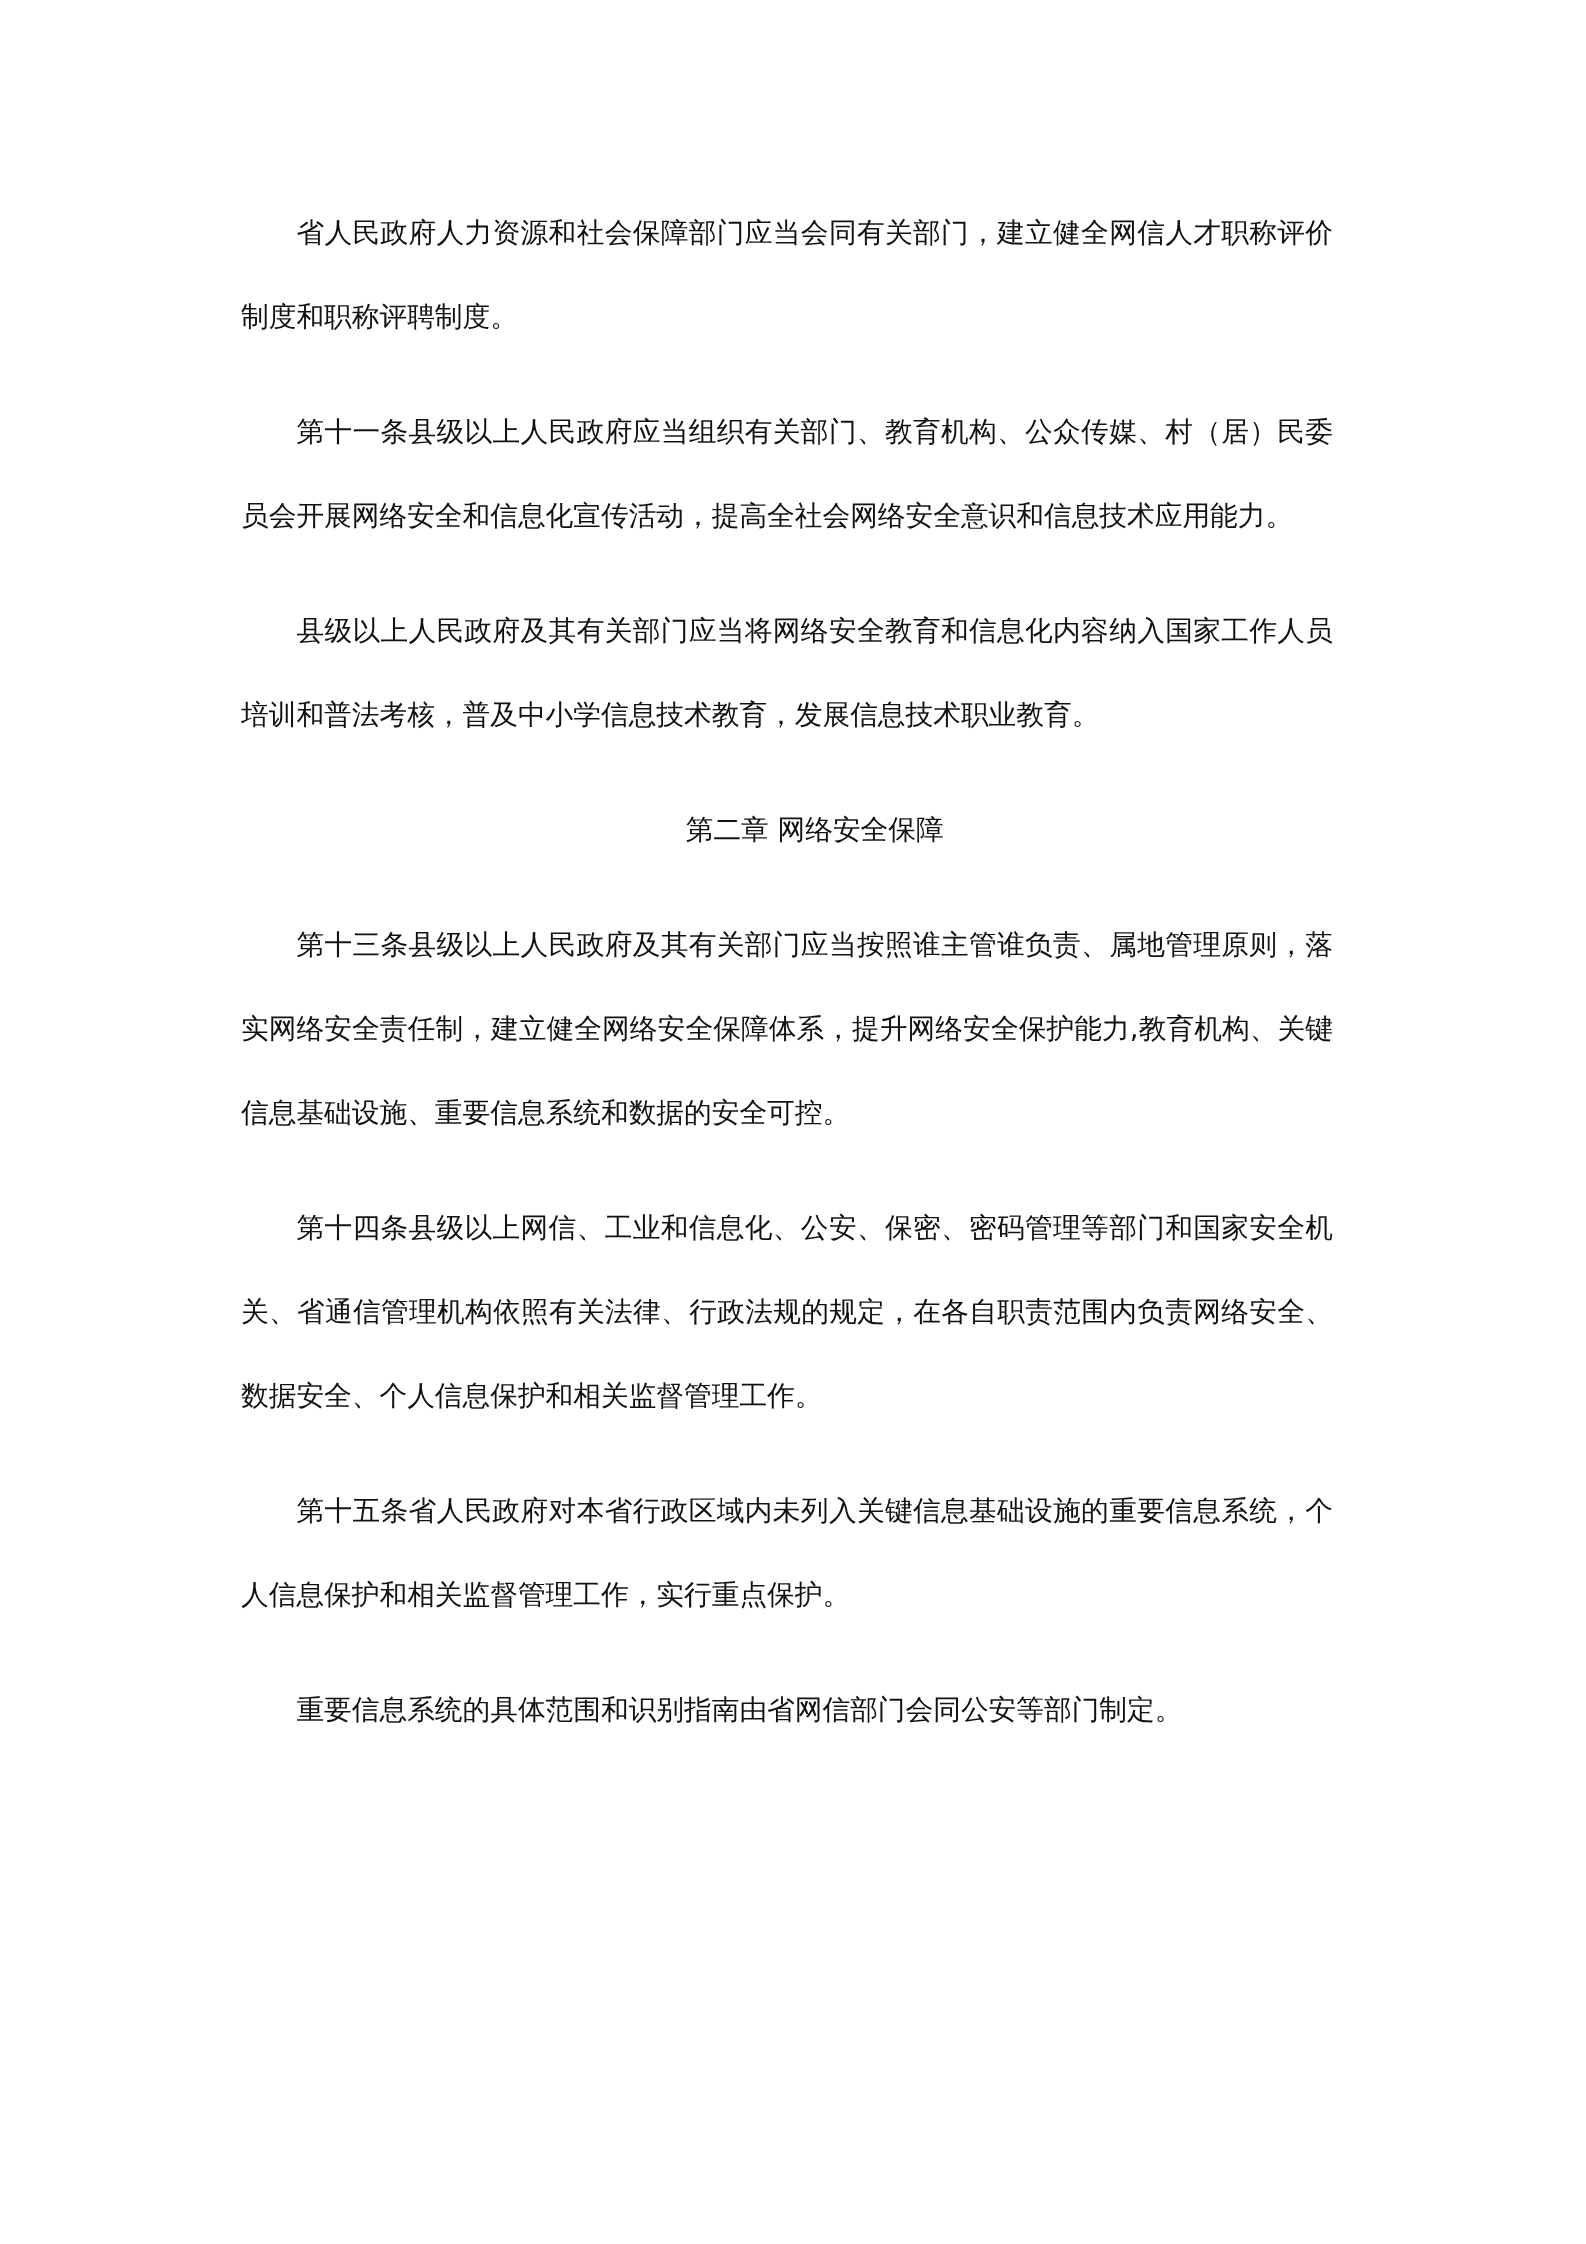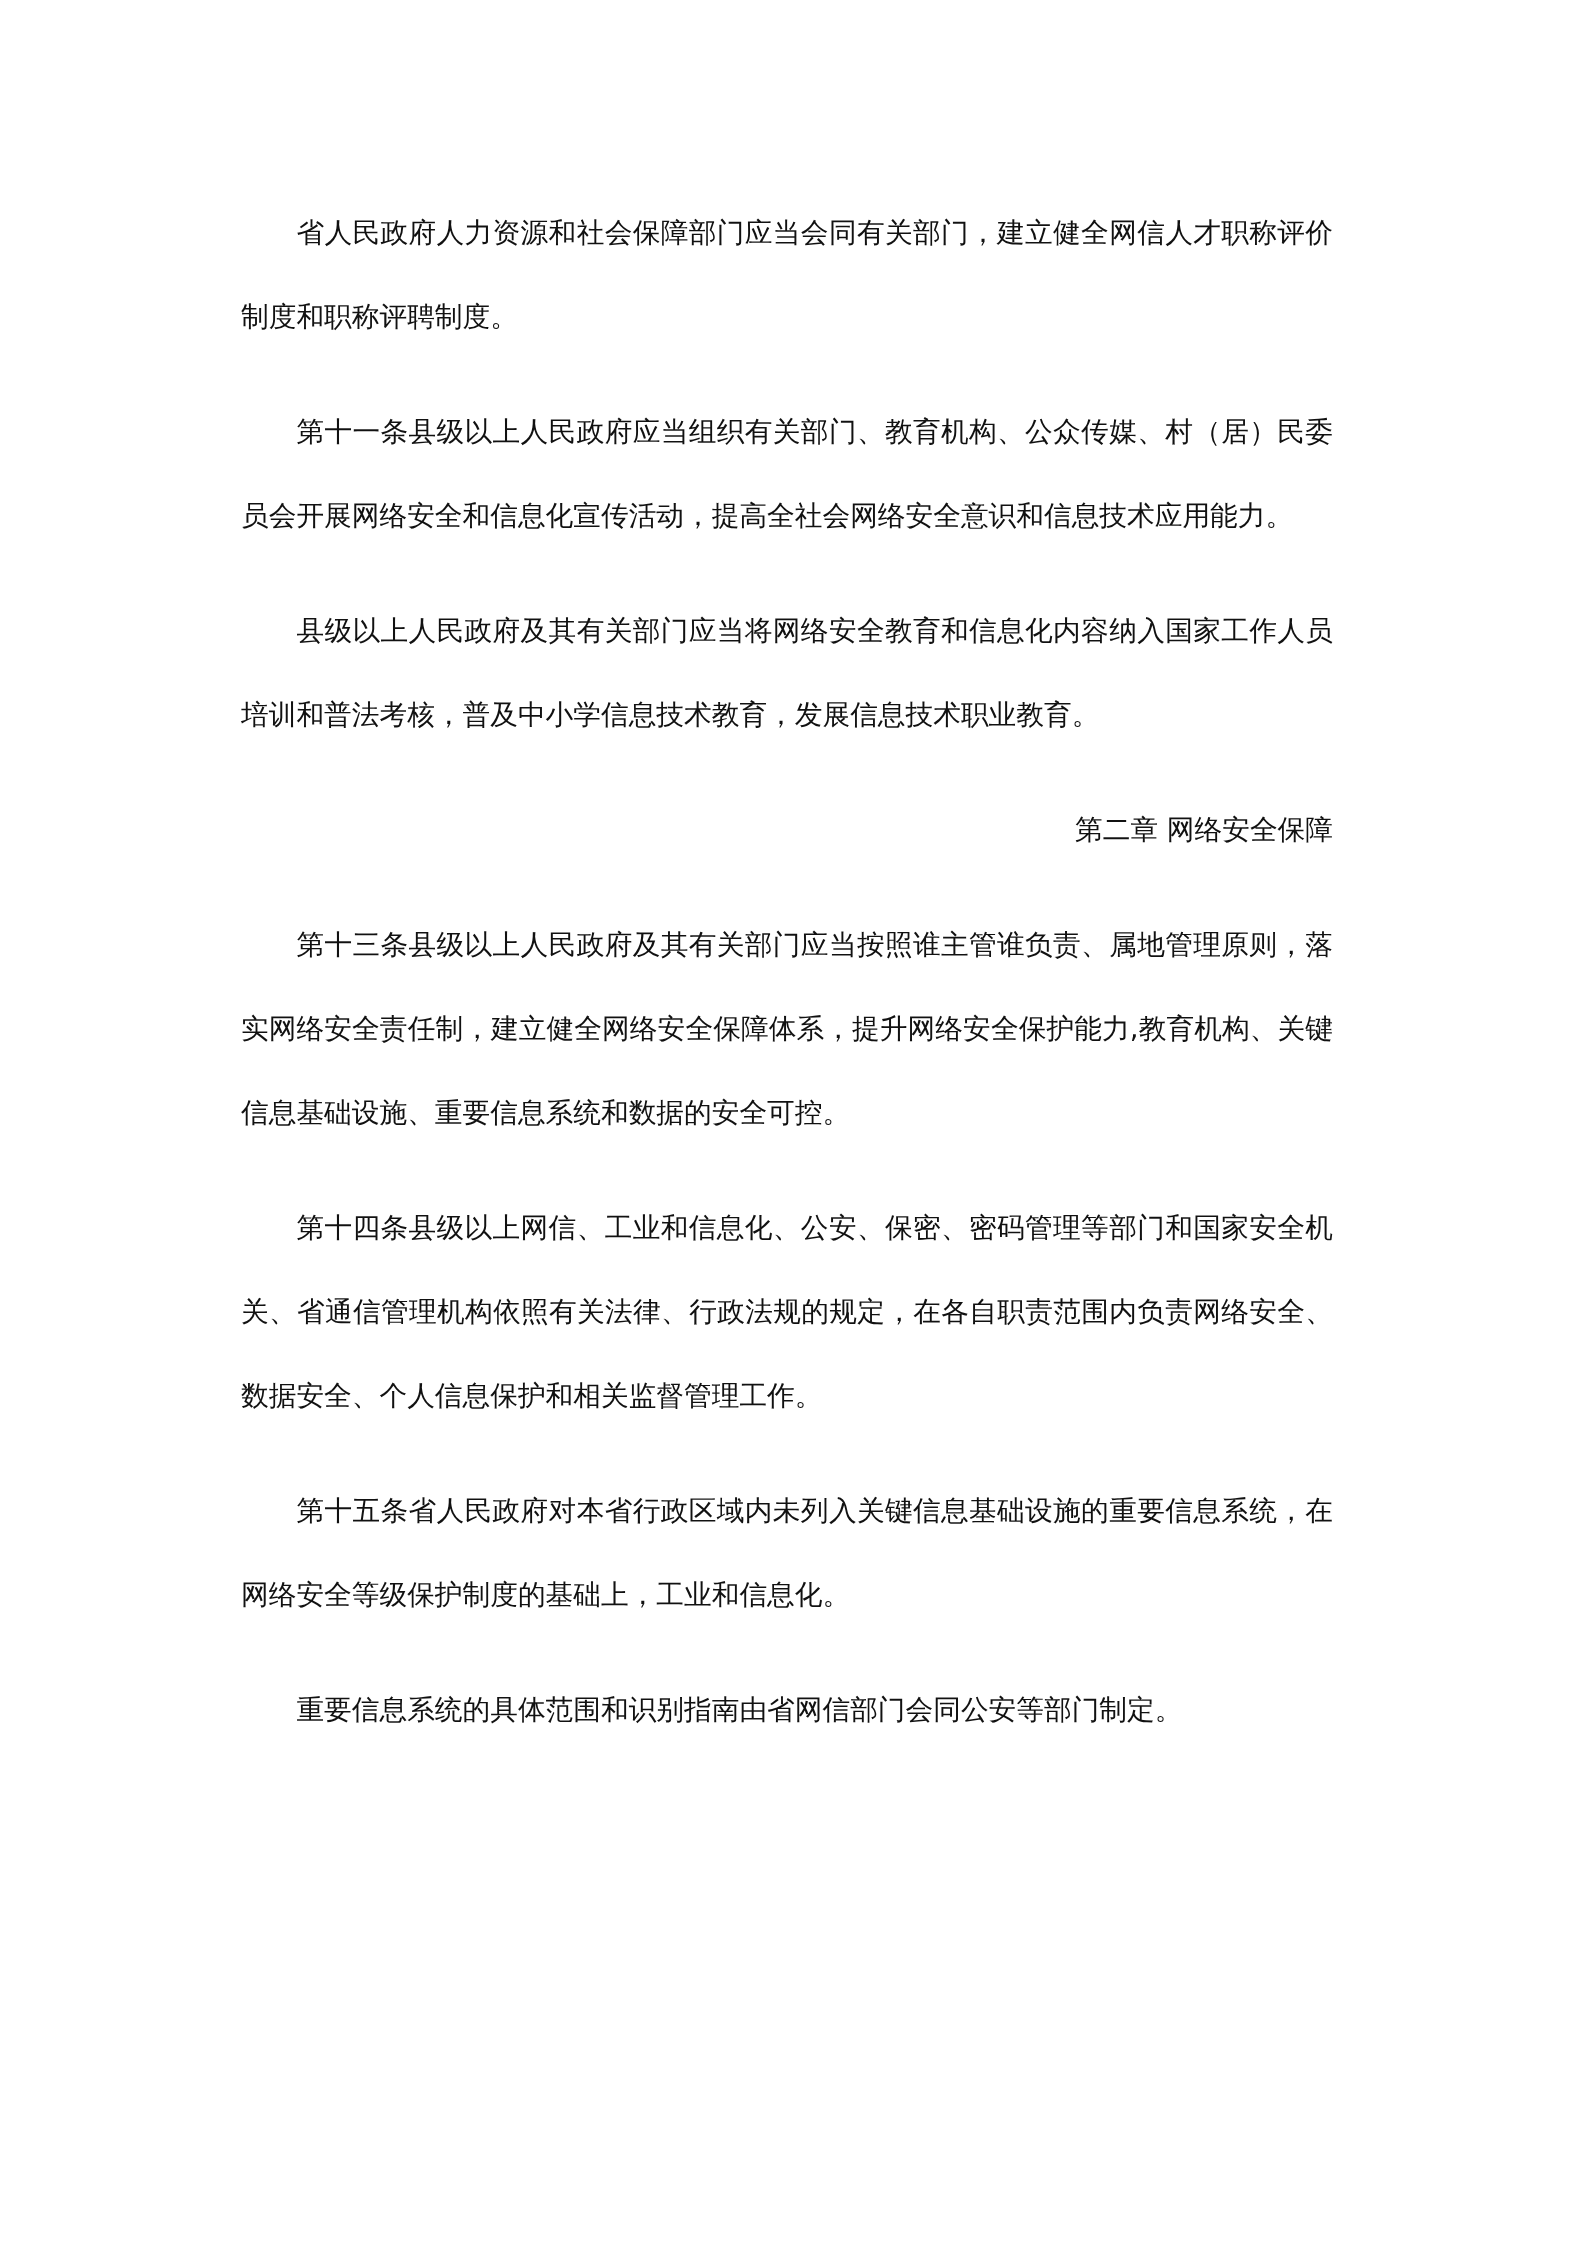--- a/index.html
+++ b/index.html
@@ -14,27 +14,27 @@
     color: #111111;
   }
   .para {
     margin: 0 16px 31px 0;
     line-height: 84px;
     text-indent: 55.4px;
     text-align: justify;
     word-break: break-all;
     white-space: normal;
   }
-  .para.heading { text-align: right; }
+  .para.heading { text-align: center; }
 </style>
 </head>
 <body>
 
 <div class="page">
   <p class="para">省人民政府人力资源和社会保障部门应当会同有关部门，建立健全网信人才职称评价制度和职称评聘制度。</p>
   <p class="para">第十一条县级以上人民政府应当组织有关部门、教育机构、公众传媒、村（居）民委员会开展网络安全和信息化宣传活动，提高全社会网络安全意识和信息技术应用能力。</p>
   <p class="para">县级以上人民政府及其有关部门应当将网络安全教育和信息化内容纳入国家工作人员培训和普法考核，普及中小学信息技术教育，发展信息技术职业教育。</p>
   <p class="para heading">第二章  网络安全保障</p>
   <p class="para">第十三条县级以上人民政府及其有关部门应当按照谁主管谁负责、属地管理原则，落实网络安全责任制，建立健全网络安全保障体系，提升网络安全保护能力,教育机构、关键信息基础设施、重要信息系统和数据的安全可控。</p>
   <p class="para">第十四条县级以上网信、工业和信息化、公安、保密、密码管理等部门和国家安全机关、省通信管理机构依照有关法律、行政法规的规定，在各自职责范围内负责网络安全、数据安全、个人信息保护和相关监督管理工作。</p>
-  <p class="para">第十五条省人民政府对本省行政区域内未列入关键信息基础设施的重要信息系统，在网络安全等级保护制度的基础上，工业和信息化。</p>
+  <p class="para">第十五条省人民政府对本省行政区域内未列入关键信息基础设施的重要信息系统，个人信息保护和相关监督管理工作，实行重点保护。</p>
   <p class="para">重要信息系统的具体范围和识别指南由省网信部门会同公安等部门制定。</p>
 </div>
 
 </body></html>

